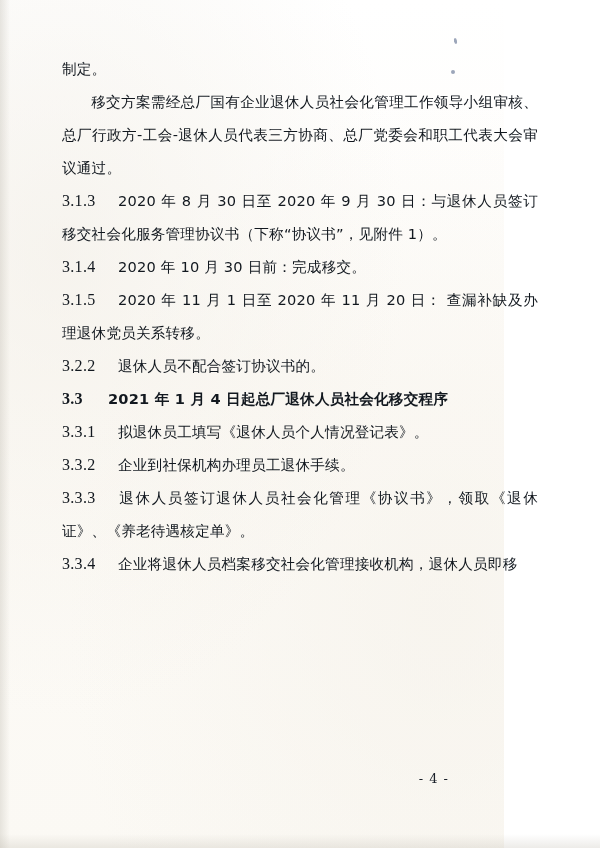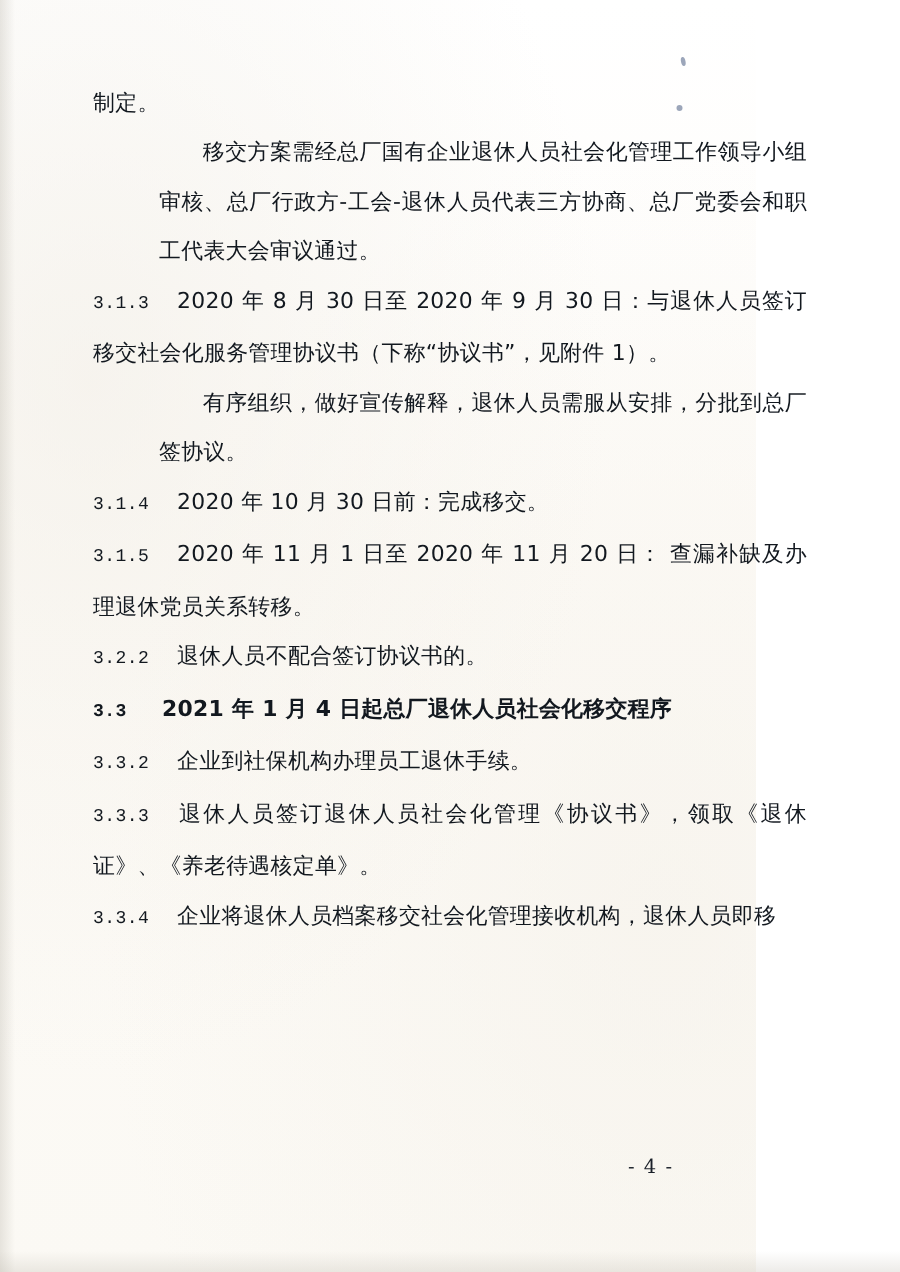--- a/index.html
+++ b/index.html
@@ -42,28 +42,27 @@
     letter-spacing: 0.2px;
   }
   .para {
     margin: 0;
     text-align: justify;
     text-justify: inter-ideograph;
     white-space: normal;
   }
   .indent {
     text-indent: 2em;
-    margin-left: 44px;
   }
   .bold {
     font-weight: bold;
   }
   .num {
-    font-family: Liberation Mono, monospace;
-    font-size: 12px;
+    font-family: Liberation Serif, serif;
+    font-size: 16px;
     letter-spacing: 0.3px;
   }
   .label {
     display: inline-block;
     min-width: 44px;
   }
   .label-wide {
     display: inline-block;
     min-width: 34px;
   }
@@ -135,42 +134,42 @@
     </p>
 
     <p class="para indent">
       <span>移交方案需经总厂国有企业退休人员社会化管理工作领导小组审核、总厂行政方-工会-退休人员代表三方协商、总厂党委会和职工代表大会审议通过。</span>
     </p>
 
     <p class="para">
       <span class="num label">3.1.3</span><span class="gap"></span><span>2020 年 8 月 30 日至 2020 年 9 月 30 日：与退休人员签订移交社会化服务管理协议书（下称“协议书”，见附件 1）。</span>
     </p>
 
-    <p class="para indent">
-      <span>有序组织，做好宣传解释，退休人员需服从安排，分批到总厂签协议。</span>
-    </p>
 
     <p class="para">
       <span class="num label">3.1.4</span><span class="gap"></span><span>2020 年 10 月 30 日前：完成移交。</span>
     </p>
 
     <p class="para">
       <span class="num label">3.1.5</span><span class="gap"></span><span>2020 年 11 月 1 日至 2020 年 11 月 20 日： 查漏补缺及办理退休党员关系转移。</span>
     </p>
 
 
 
     <p class="para">
       <span class="num label">3.2.2</span><span class="gap"></span><span>退休人员不配合签订协议书的。</span>
     </p>
 
     <p class="para bold">
       <span class="num label-wide">3.3</span><span class="gap"></span><span>2021 年 1 月 4 日起总厂退休人员社会化移交程序</span>
     </p>
 
+    <p class="para">
+      <span class="num label">3.3.1</span><span class="gap"></span><span>拟退休员工填写《退休人员个人情况登记表》。</span>
+    </p>
 
     <p class="para">
       <span class="num label">3.3.2</span><span class="gap"></span><span>企业到社保机构办理员工退休手续。</span>
     </p>
 
     <p class="para">
       <span class="num label">3.3.3</span><span class="gap"></span><span>退休人员签订退休人员社会化管理《协议书》，领取《退休证》、《养老待遇核定单》。</span>
     </p>
 
     <p class="para">

